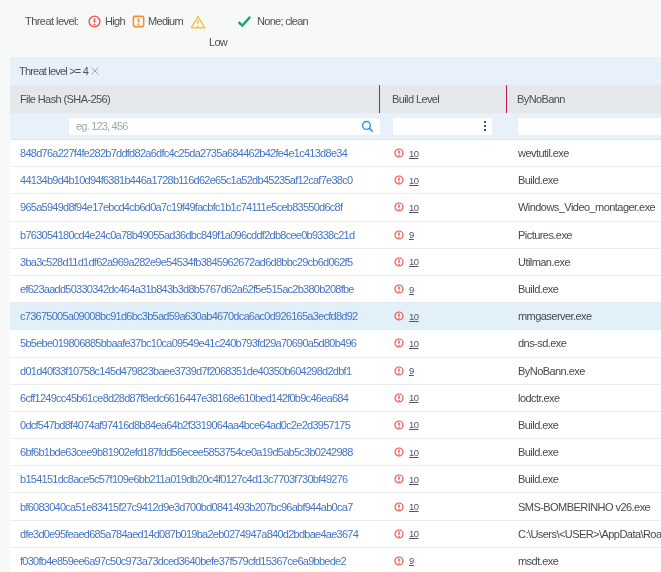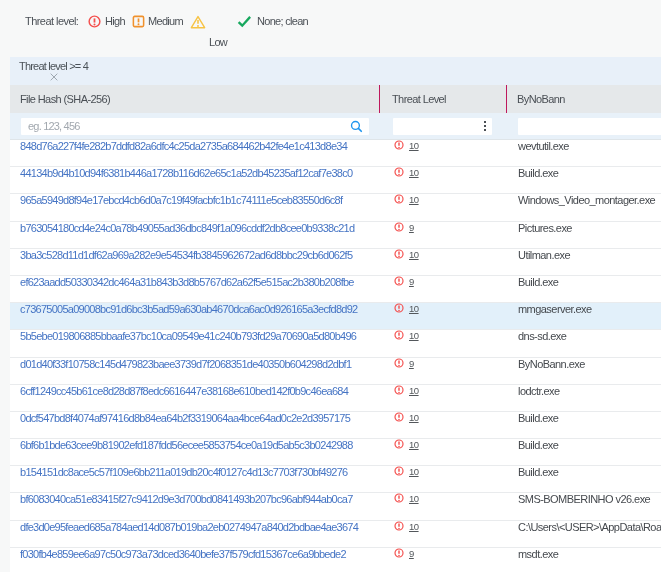--- a/index.html
+++ b/index.html
@@ -32,26 +32,26 @@
   .legend-item-low .ltext { margin-left:3px;margin-top:41px; }
   .legend-item-none .ltext { margin-left:4px; }
 
   
   .chip-bar {
     position:absolute; top:57px; left:10px; right:0; height:28px;
     background:#e8f0f9;
     display:flex; align-items:center;
     padding-left:9px;
   }
-  .chip { display:flex; align-items:center; color:#4b5258; letter-spacing:-0.8px;flex-direction:column; }
+  .chip { display:flex; align-items:center; color:#4b5258; letter-spacing:-0.8px; }
   .chip-close { margin-left:2px; display:flex; align-items:center; cursor:pointer; }
 
   
   .table { position:absolute; top:85px; left:10px; width:780px; }
-  .col-hash { width:370px; }
+  .col-hash { width:370px;padding-left:48px; }
   .col-threat { width:127px; }
   .col-file { width:283px; flex:1; }
 
   .thead { display:flex; height:28px; background:#e5e8ea; }
   .th {
     display:flex; align-items:center; padding-left:10px;
     color:#4a4f55; border-right:1px solid #be185d;
     letter-spacing:-0.6px;
   }
   .th.col-threat { padding-left:12px; }
@@ -67,21 +67,21 @@
   .fcell-hash .finput { margin-left:11px; width:348px; }
   .fcell-threat .finput { margin-left:13px; width:99px; }
   .fcell-file .finput { margin-left:11px; width:252px; }
   .placeholder { color:#a2a8af; letter-spacing:-0.8px; }
   .dots { display:flex; flex-direction:column; }
   .dots i { width:2px; height:2px; background:#4a4e53; margin:1px 0; }
 
   .tbody {}
   .row { display:flex; height:27.2px; background:#fff; border-bottom:1px solid #e9ebed; }
   .row.hl { background:#e2f0fa; }
-  .cell { display:flex; align-items:flex-start; }
+  .cell { display:flex; align-items:center; }
   .cell-hash { padding-left:10px; }
   .hash-link { color:#4574c4; text-decoration:none; letter-spacing:-0.74px; cursor:pointer; }
   .cell-threat { padding-left:14px; }
   .threat-icon { margin-right:5px; display:flex; }
   .threat-num { color:#53575b; font-size:9.5px; letter-spacing:-0.5px;text-decoration:underline; }
   .cell-file { padding-left:11px; color:#45494e; letter-spacing:-0.55px; white-space:nowrap; }
 </style>
 </head>
 <body>
 
@@ -144,21 +144,21 @@
     </span>
   </div>
 
   <div class="table">
 
     <div class="thead">
       <div class="th col-hash">
         <span>File Hash (SHA-256)</span>
       </div>
       <div class="th col-threat">
-        <span>Threat Level</span>
+        <span>Build Level</span>
       </div>
       <div class="th col-file">
         <span>ByNoBann</span>
       </div>
     </div>
 
     <div class="filter-row">
       <div class="fcell fcell-hash col-hash">
         <div class="finput">
           <span class="placeholder">eg. 123, 456</span>

